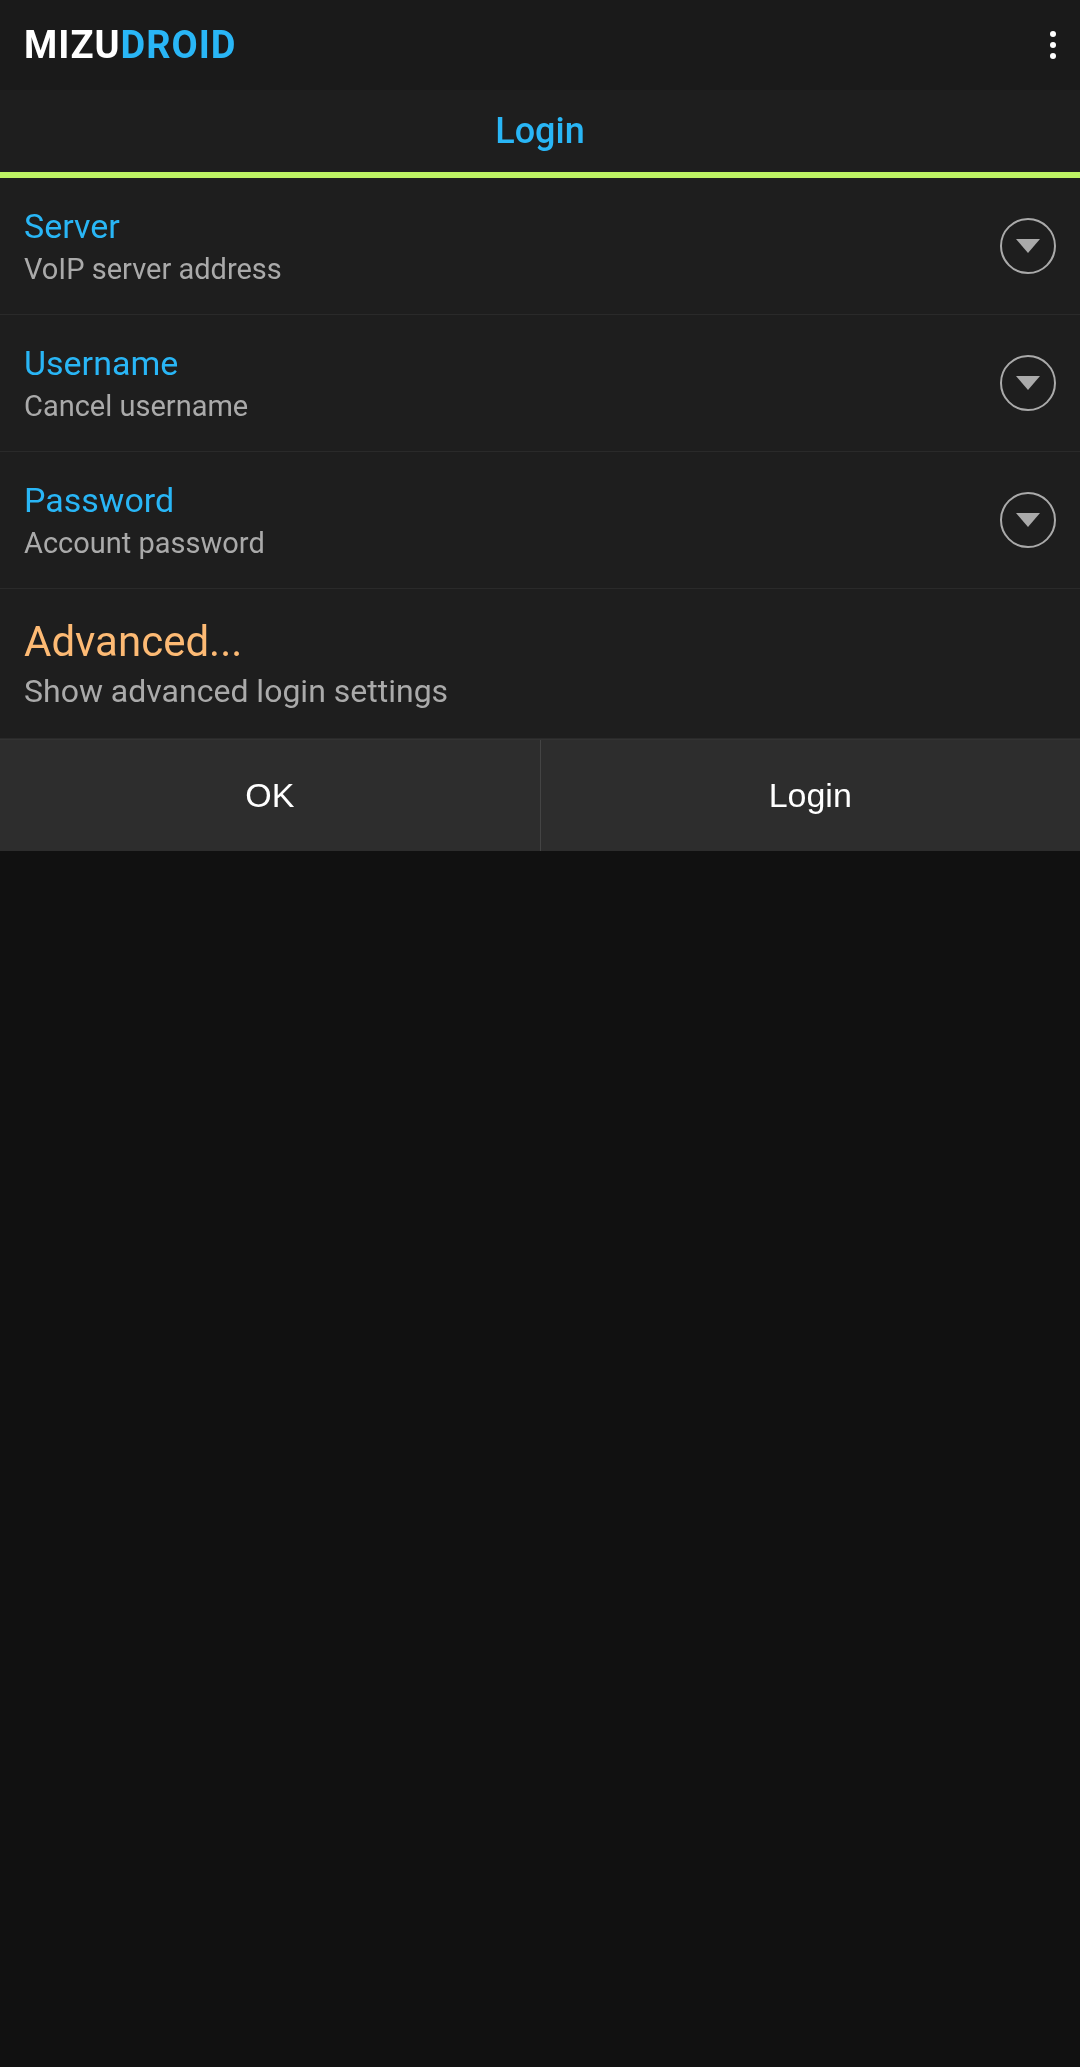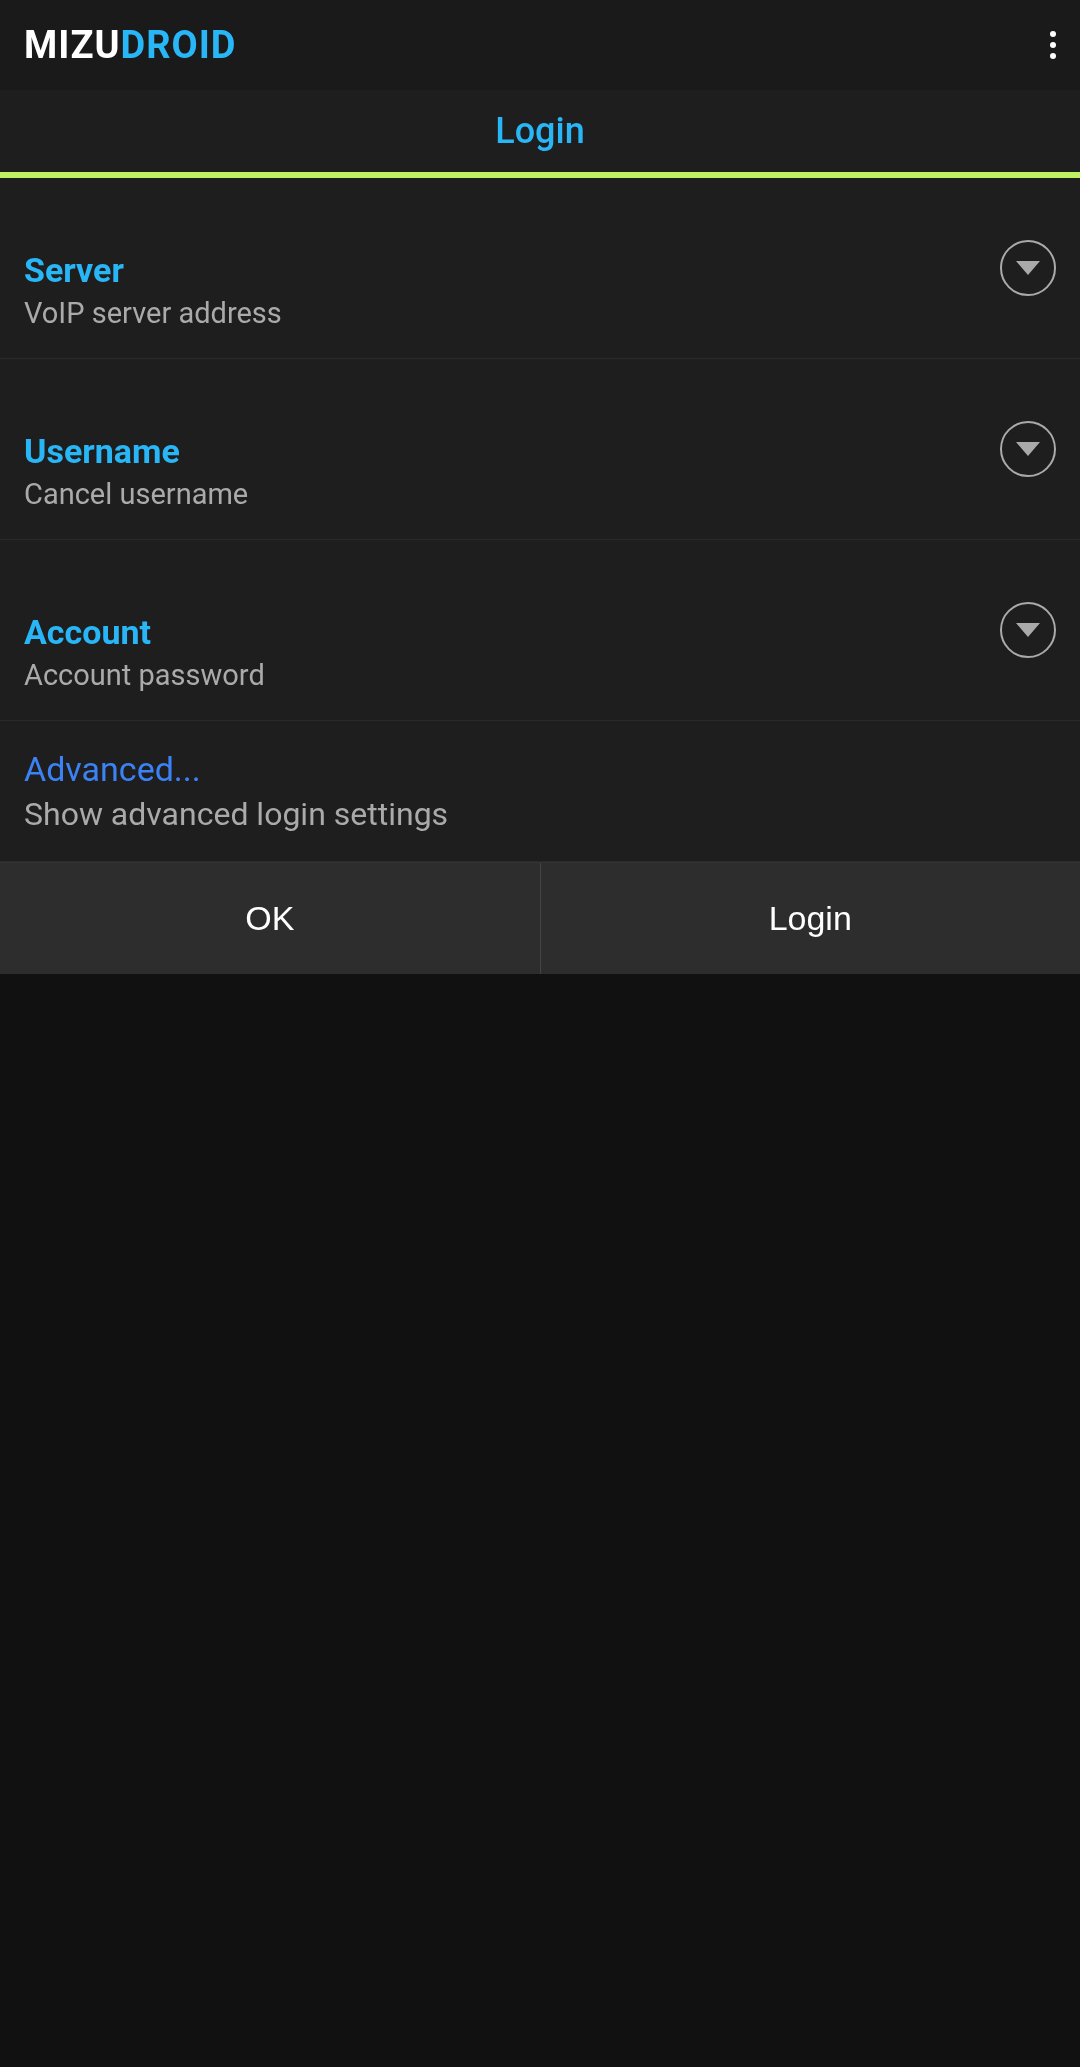--- a/index.html
+++ b/index.html
@@ -89,23 +89,22 @@
       cursor: pointer;
     }
 
     .form-row-content {
       flex: 1;
     }
 
     .form-row-label {
       color: #29b6f6;
       font-size: 34px;
-      font-weight: 700;
+      font-weight: 400;
       margin-bottom: 6px;
-      margin-top: 44px;
     }
 
     .form-row-sublabel {
       color: #aaaaaa;
       font-size: 29px;
     }
 
     .dropdown-icon {
       width: 56px;
       height: 56px;
@@ -129,22 +128,22 @@
     
     .advanced-row {
       display: flex;
       flex-direction: column;
       padding: 28px 24px;
       border-bottom: 1px solid #2a2a2a;
       cursor: pointer;
     }
 
     .advanced-label {
-      color: #3b82f6;
-      font-size: 34px;
+      color: #fdba74;
+      font-size: 42px;
       font-weight: 400;
       margin-bottom: 6px;
     }
 
     .advanced-sublabel {
       color: #aaaaaa;
       font-size: 32px;
     }
 
     
@@ -212,21 +211,21 @@
       <div class="form-row-label">Username</div>
       <div class="form-row-sublabel">Cancel username</div>
     </div>
     <div class="dropdown-icon">
       <div class="dropdown-arrow"></div>
     </div>
   </div>
 
   <div class="form-row">
     <div class="form-row-content">
-      <div class="form-row-label">Account</div>
+      <div class="form-row-label">Password</div>
       <div class="form-row-sublabel">Account password</div>
     </div>
     <div class="dropdown-icon">
       <div class="dropdown-arrow"></div>
     </div>
   </div>
 
   <div class="advanced-row">
     <div class="advanced-label">Advanced...</div>
     <div class="advanced-sublabel">Show advanced login settings</div>

